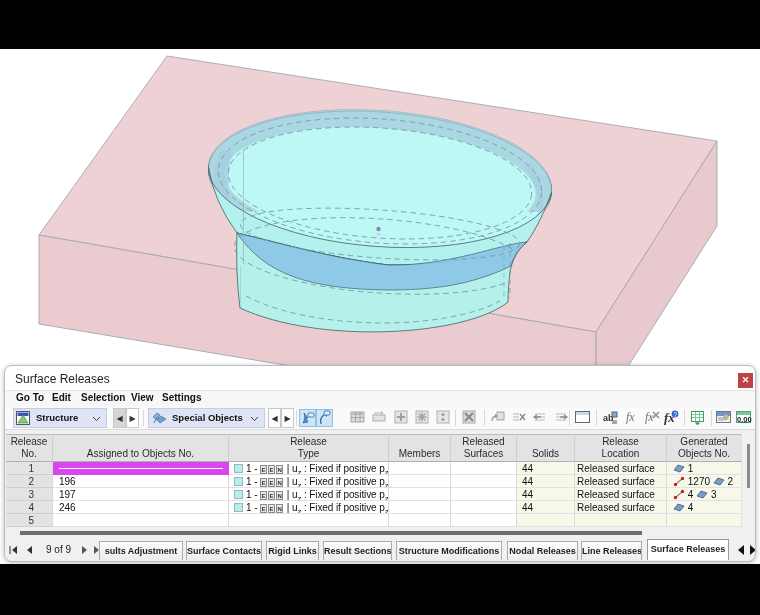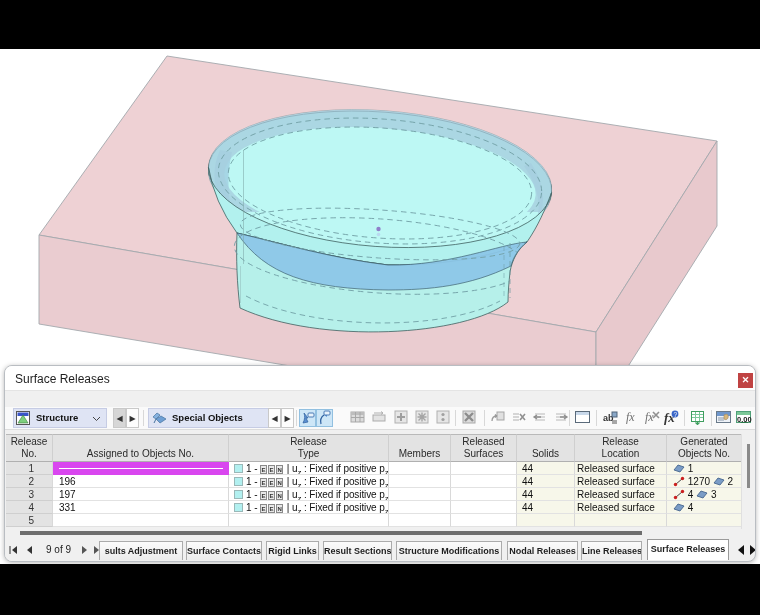--- a/index.html
+++ b/index.html
@@ -94,36 +94,43 @@
   <path d="M504,246 V300" stroke="#6b9aa0" stroke-width="0.7" fill="none" stroke-dasharray="5 4" opacity="0.7"></path>
 
   <circle cx="378.5" cy="229" r="2.2" fill="#8f7fc9"></circle>
   <circle cx="378.5" cy="234.5" r="1.8" fill="#b9d9ef"></circle>
 </svg>
 <div id="panel">
   <div id="titlebar">
         <span class="t">Surface Releases</span>
         <div id="closebtn">✕</div>
       </div>
+  <div id="menubar">
+    <span style="left:11px">Go To</span>
+        <span style="left:47px">Edit</span>
+        <span style="left:76px">Selection</span>
+    <span style="left:126px">View</span>
+        <span style="left:157px">Settings</span>
+  </div>
   <div id="toolbar">
     <div class="dd" style="left:8px;width:94px;">
       <svg width="14" height="14" style="position:absolute;left:2px;top:2px">
             <rect x="0.5" y="0.5" width="13" height="13" fill="#fff" stroke="#555"></rect>
             <rect x="1.5" y="1.5" width="11" height="3.5" fill="#3a55c8"></rect>
             <path d="M2,12 L7,4 L12,12 Z" fill="#7ed07e" stroke="#3a7a3a" stroke-width="0.6"></path>
           </svg>
       <span style="position:absolute;left:22px;top:3px;">Structure</span>
       <svg width="9" height="6" style="position:absolute;right:5px;top:7px">
             <path d="M1,1 L4.5,4.5 L8,1" stroke="#444" fill="none"></path>
           </svg>
     </div>
     <div class="tbtn" style="left:108px;background:#d6d6d6;">◀</div>
     <div class="tbtn" style="left:121px;background:#fdfdfd;">▶</div>
     <div class="tsep" style="left:138px;"></div>
-    <div class="dd" style="left:143px;width:134px;">
+    <div class="dd" style="left:143px;width:117px;">
       <svg width="15" height="14" style="position:absolute;left:3px;top:2px">
             <path d="M1,6 L5,2 L8,4 L4,8 Z" fill="#86b2e0" stroke="#46729e" stroke-width="0.7"></path>
             <path d="M4,8 L9,5 L14,8 L8,12 Z" fill="#6f9fd4" stroke="#46729e" stroke-width="0.7"></path>
             <path d="M4,8 L2,12" stroke="#46729e" stroke-width="1"></path>
           </svg>
       <span style="position:absolute;left:23px;top:3px;">Special Objects</span>
       <svg width="9" height="6" style="position:absolute;right:5px;top:7px">
             <path d="M1,1 L4.5,4.5 L8,1" stroke="#444" fill="none"></path>
           </svg>
     </div>
@@ -271,21 +278,21 @@
     <div class="cell cream" style="left:569px;top:54px;width:92px;padding-left:2px;">Released surface</div>
     <div class="cell cream" style="left:661px;top:54px;width:75px;padding-left:6px;"><svg width="12" height="11" style="vertical-align:-2px">
             <path d="M2.5,8.5 L9.5,2.5" stroke="#444" stroke-width="1"></path>
             <circle cx="2.5" cy="8.5" r="1.7" fill="#cc2020"></circle>
             <circle cx="9.5" cy="2.5" r="1.7" fill="#cc2020"></circle>
           </svg> 4 <svg width="12" height="9" style="vertical-align:-1px">
             <path d="M1,6 L5,1 L11,3 L7,8 Z" fill="#7a9cc6" stroke="#3a5a85" stroke-width="0.8"></path>
           </svg> 3</div>
 
     <div class="cell num" style="left:0;top:67px;width:47px;">4</div>
-    <div class="cell white" style="left:47px;top:67px;width:176px;padding-left:6px;">331</div>
+    <div class="cell white" style="left:47px;top:67px;width:176px;padding-left:6px;">246</div>
     <div class="cell white tc" style="left:223px;top:67px;width:160px;padding-left:5px;"><span class="swatch"></span>1 - <span class="bx">E</span><span class="bx">E</span><span class="bx">N</span>&nbsp;| u<sub>z</sub> : Fixed if positive p<sub>z</sub></div>
     <div class="cell white" style="left:383px;top:67px;width:62px;"></div>
     <div class="cell white" style="left:445px;top:67px;width:66px;"></div>
     <div class="cell cream" style="left:511px;top:67px;width:58px;padding-left:5px;">44</div>
     <div class="cell cream" style="left:569px;top:67px;width:92px;padding-left:2px;">Released surface</div>
     <div class="cell cream" style="left:661px;top:67px;width:75px;padding-left:6px;"><svg width="12" height="9" style="vertical-align:-1px">
             <path d="M1,6 L5,1 L11,3 L7,8 Z" fill="#7a9cc6" stroke="#3a5a85" stroke-width="0.8"></path>
           </svg> 4</div>
 
     <div class="cell num" style="left:0;top:80px;width:47px;">5</div>

